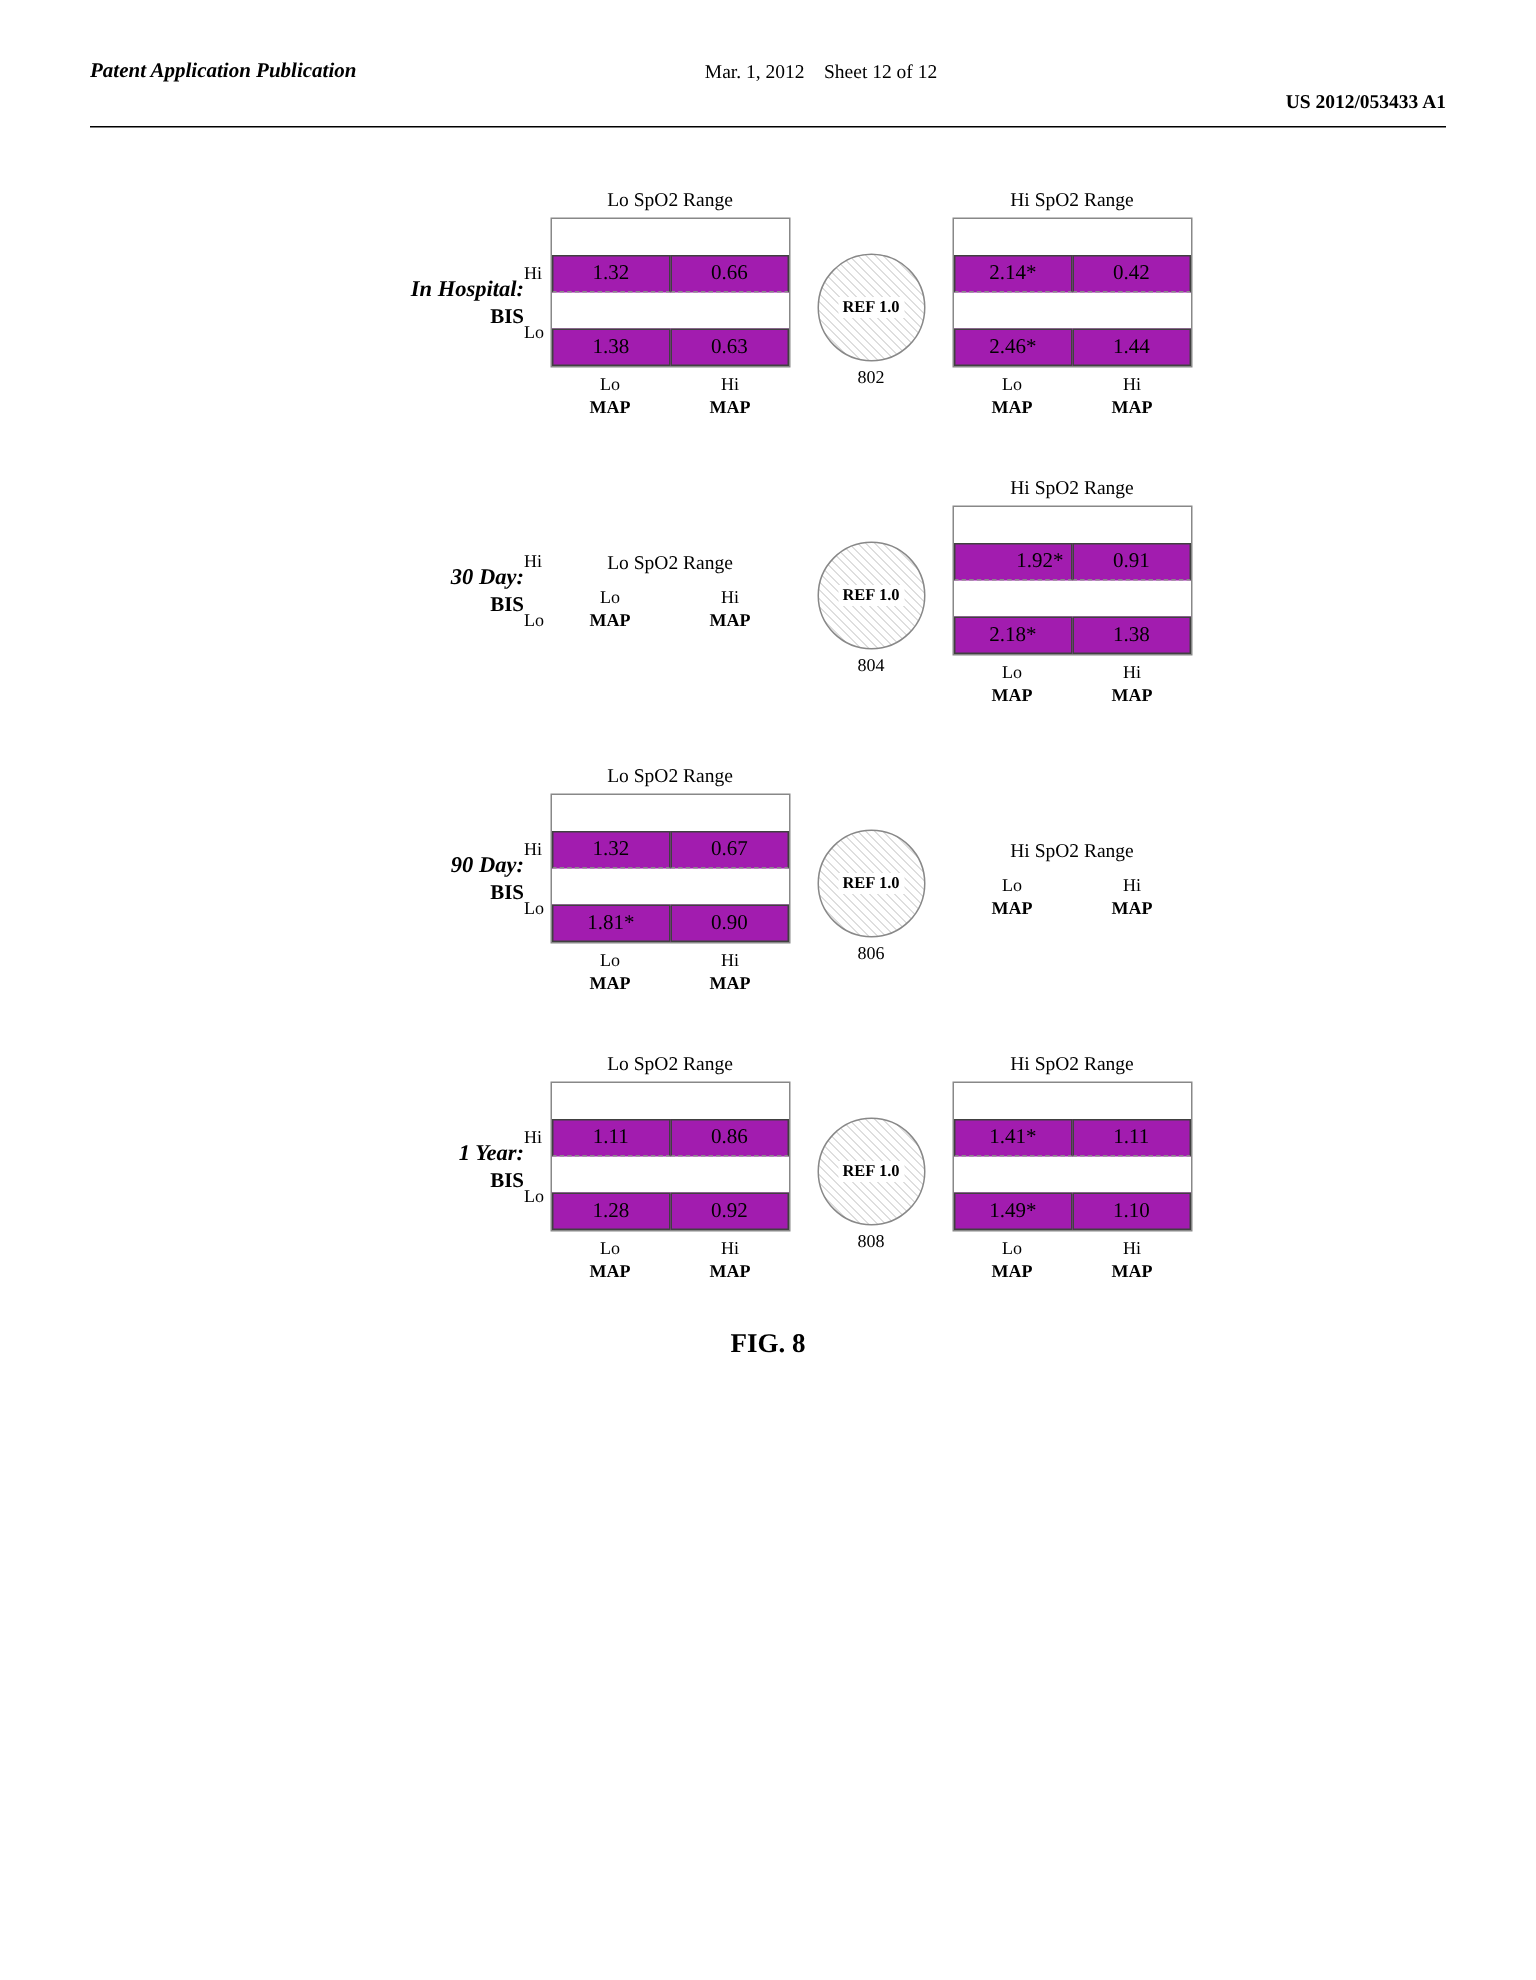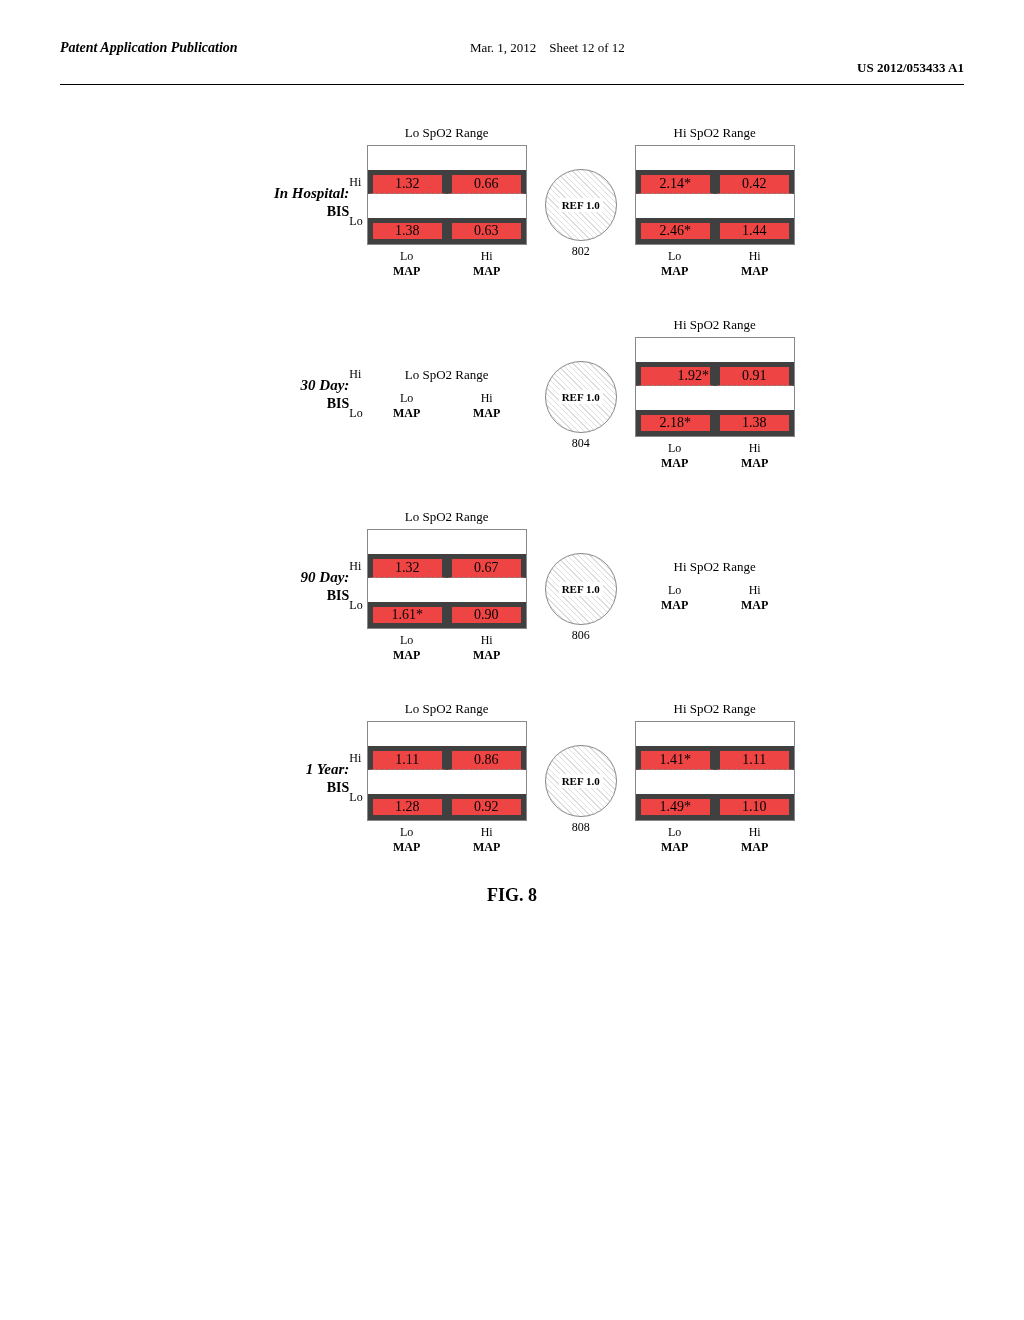--- a/index.html
+++ b/index.html
@@ -80,22 +80,22 @@
       grid-template-rows: 1fr 1fr;
       width: 160px;
       height: 100px;
     }
 
     .grid-cell {
       display: flex;
       align-items: center;
       justify-content: center;
       font-size: 14px;
-      border: 5px solid #404040;
-      background: #ef4444;
+      border: 1px solid #404040;
+      background: #a21caf;
       margin-top: 24px;
     }
 
     .map-labels {
       display: flex;
       justify-content: space-around;
       width: 160px;
       margin-top: 4px;
     }
     .map-label {
@@ -309,21 +309,21 @@
         <div class="side-labels">
           <div class="side-label">Hi</div>
           <div class="side-label">Lo</div>
         </div>
         <div class="group-inner">
           <div class="table-block">
             <div class="range-title">Lo SpO2 Range</div>
             <div class="grid-table">
               <div class="grid-cell" style="border-bottom: 1.5px dashed rgb(136, 136, 136);">1.32</div>
               <div class="grid-cell" style="border-bottom: 1.5px dashed rgb(136, 136, 136);">0.67</div>
-              <div class="grid-cell">1.61*</div>
+              <div class="grid-cell">1.81*</div>
               <div class="grid-cell">0.90</div>
             </div>
             <div class="map-labels">
               <div class="map-label">Lo<span class="bold">MAP</span></div>
               <div class="map-label">Hi<span class="bold">MAP</span></div>
             </div>
           </div>
           <div class="ref-block">
             <div class="ref-circle">
               <div class="ref-text">REF 1.0</div>

